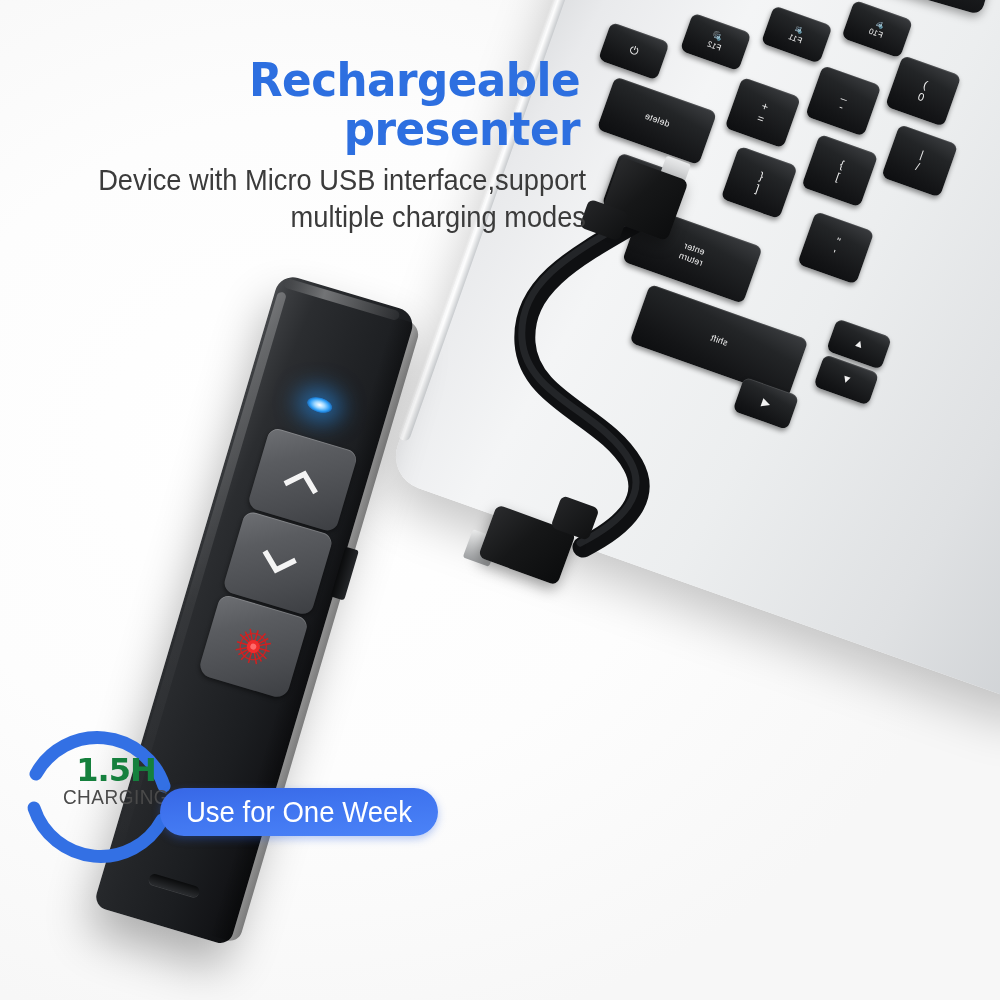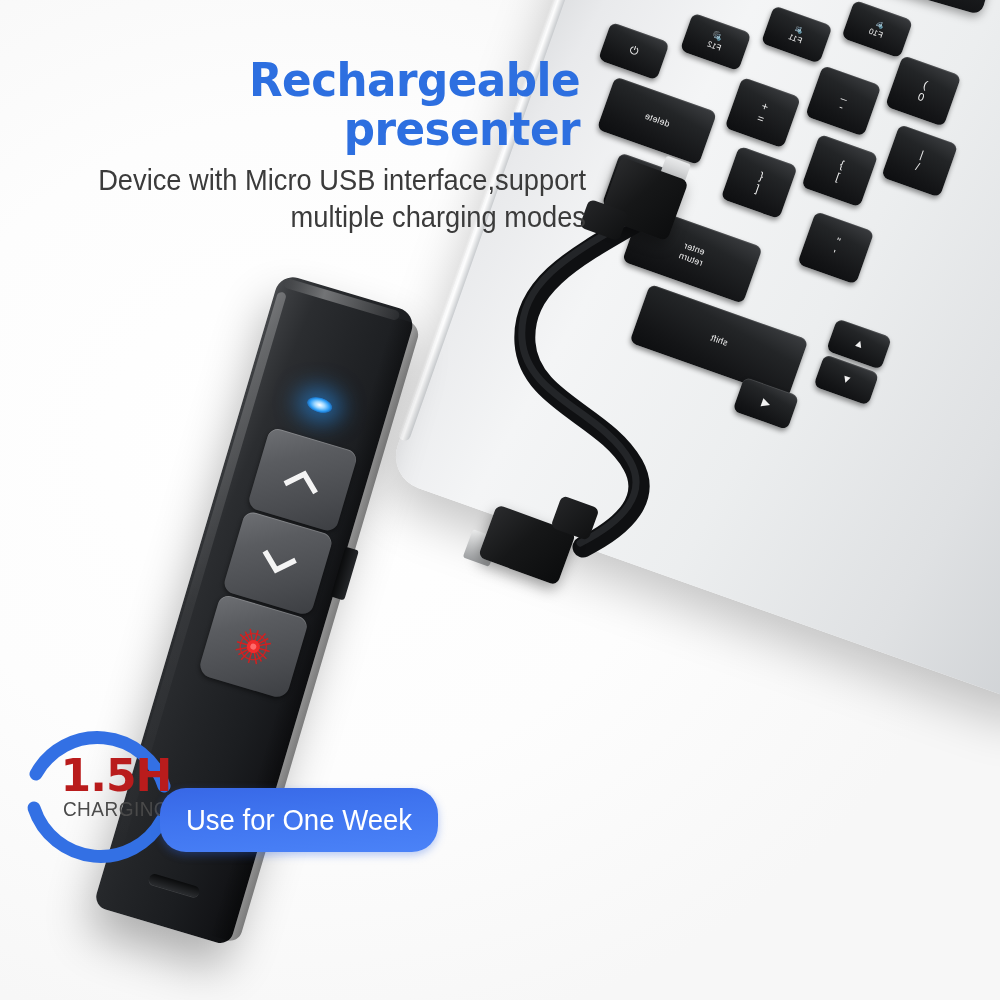--- a/index.html
+++ b/index.html
@@ -123,27 +123,27 @@
             font-family:"DejaVu Sans","Liberation Sans",sans-serif;
             transform:scaleX(.93);transform-origin:left center;}
   .subline{font-size:29px;color:#3b3b3b;line-height:1.30;margin:0;font-weight:normal;
            font-family:"Liberation Sans","DejaVu Sans",sans-serif;
            transform:scaleX(.94);transform-origin:left center;}
 
   
   .badge{position:absolute;left:14px;top:712px;width:450px;height:170px;}
   .arcs{position:absolute;left:0;top:0;width:170px;height:170px;}
   .charge-txt{position:absolute;left:36px;top:43px;width:132px;text-align:center;}
-  .c-hours{font-size:44px;font-weight:bold;color:#b91c1c;line-height:.95;letter-spacing:-1px;
+  .c-hours{font-size:32px;font-weight:bold;color:#15803d;line-height:.95;letter-spacing:-1px;
            font-family:"DejaVu Sans","Liberation Sans",sans-serif;}
   .c-label{font-size:20px;color:#4a4a4a;letter-spacing:.5px;line-height:1.1;margin-top:1px;
            font-family:"Liberation Sans","DejaVu Sans",sans-serif;
            transform:scaleX(.95);transform-origin:center;}
 
-  .pill{position:absolute;left:146px;top:76px;height:64px;border-radius:26px;
+  .pill{position:absolute;left:146px;top:76px;height:48px;border-radius:26px;
     padding:0 20px;display:flex;align-items:center;justify-content:center;
     background:linear-gradient(175deg,#3767e6 0%,#3f74ef 40%,#4b83f8 100%);
     box-shadow:0 3px 9px rgba(45,100,225,.35);}
   .pill span{color:#fff;font-size:29px;line-height:1;white-space:nowrap;
              font-family:"Liberation Sans","DejaVu Sans",sans-serif;
              transform:scaleX(.95);}
 </style>
 </head>
 <body>
 

